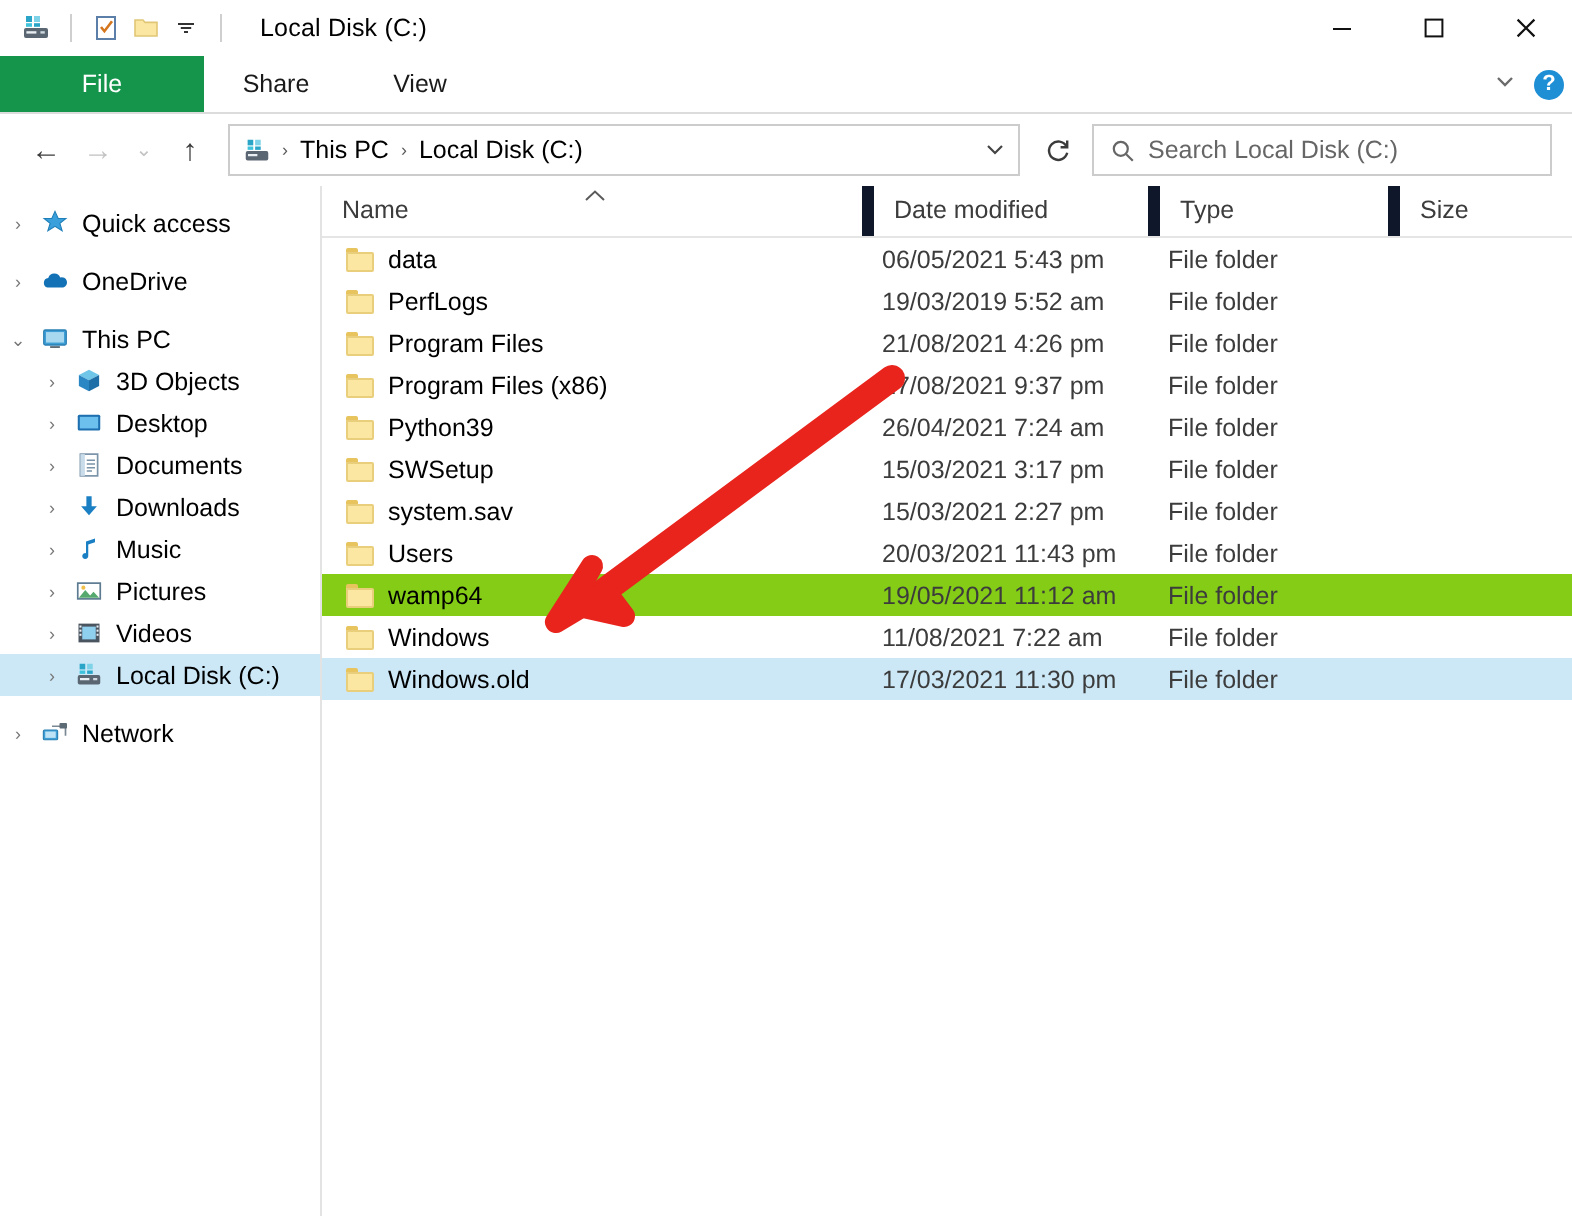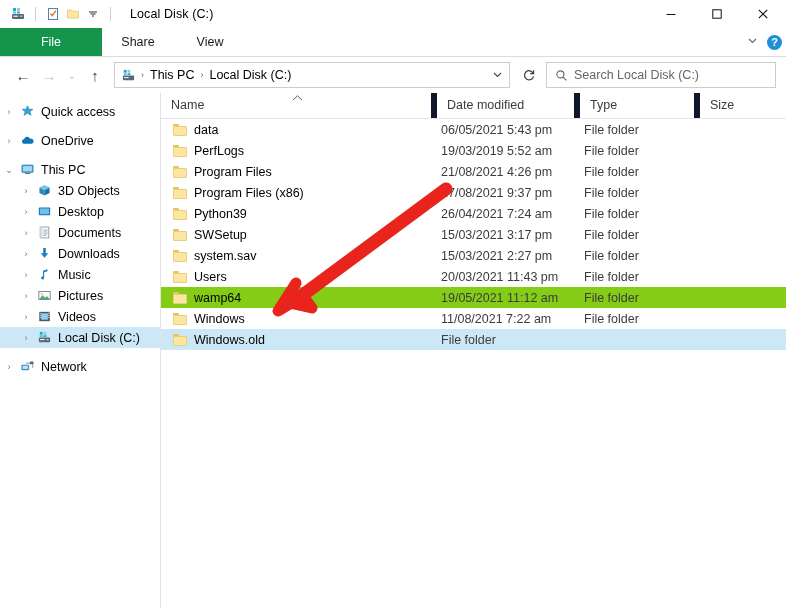--- a/index.html
+++ b/index.html
@@ -724,20 +724,21 @@
           <div class="cell dim" style="width: 73px;"></div>
         </div>
         <div class="row sel">
           <div class="cell name" style="width: 270px; text-align: right;">
             <span class="folder">
               <span class="tab-top"></span>
               <span class="body"></span>
             </span>
             <span>Windows.old</span>
           </div>
+          <div class="cell dim" style="width: 143px;">17/03/2021 11:30 pm</div>
           <div class="cell dim" style="width: 120px;">File folder</div>
           <div class="cell dim" style="width: 73px;"></div>
         </div>
       </div>
   </div>
 </div>
 
 <svg class="arrow-overlay" viewBox="0 0 786 608">
   <path d="M446 189 L300 297" stroke="#e8241c" stroke-width="13" stroke-linecap="round" fill="none"></path>
   <path d="M303 296 L278 311 L296 283 L285 302 L312 308 Z" fill="#e8241c" stroke="#e8241c" stroke-width="11" stroke-linejoin="round"></path>

